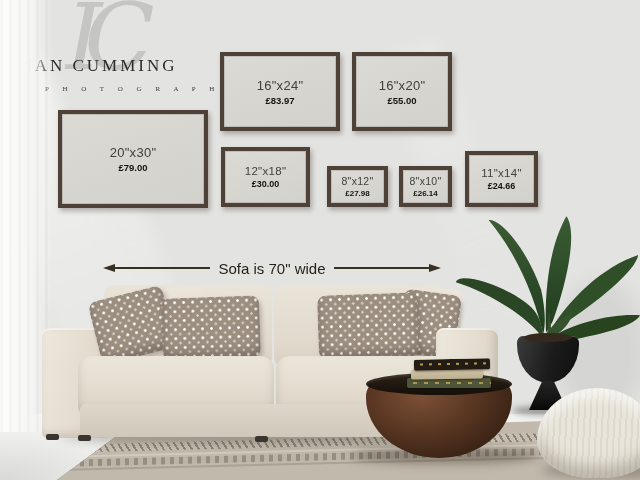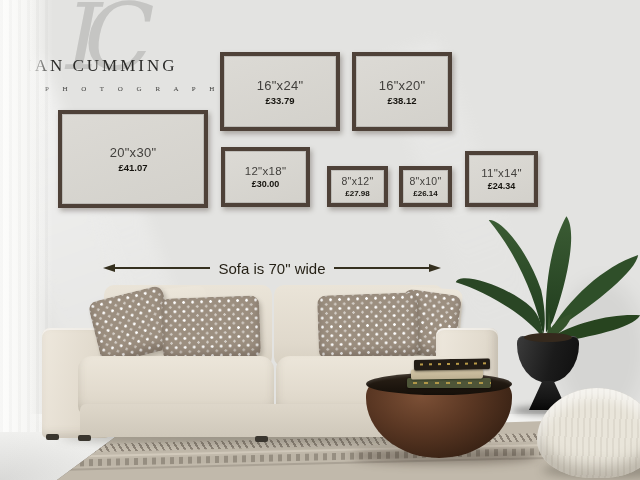--- a/index.html
+++ b/index.html
@@ -129,45 +129,45 @@
   <div class="streak" style="left:430px;top:40px;width:60px;height:300px;opacity:.35;"></div>
 
   <div class="logo">
     <div class="monogram">IC</div>
     <div class="brandname">IAN CUMMING</div>
     <div class="brandsub">P H O T O G R A P H Y</div>
   </div>
 
   <div class="frame" style="left:58px;top:110px;width:150px;height:98px;">
     <div class="size">20"x30"</div>
-    <div class="price">£41.07</div>
+    <div class="price">£79.00</div>
   </div>
   <div class="frame" style="left:220px;top:52px;width:120px;height:79px;">
     <div class="size">16"x24"</div>
-    <div class="price">£33.79</div>
+    <div class="price">£83.97</div>
   </div>
   <div class="frame" style="left:352px;top:52px;width:100px;height:79px;">
     <div class="size">16"x20"</div>
-    <div class="price">£38.12</div>
+    <div class="price">£55.00</div>
   </div>
   <div class="frame med" style="left:221px;top:147px;width:89px;height:60px;">
     <div class="size">12"x18"</div>
     <div class="price">£30.00</div>
   </div>
   <div class="frame small" style="left:327px;top:166px;width:61px;height:41px;">
     <div class="size">8"x12"</div>
     <div class="price">£27.98</div>
   </div>
   <div class="frame small" style="left:399px;top:166px;width:53px;height:41px;">
     <div class="size">8"x10"</div>
     <div class="price">£26.14</div>
   </div>
   <div class="frame med" style="left:465px;top:151px;width:73px;height:56px;">
     <div class="size">11"x14"</div>
-    <div class="price">£24.34</div>
+    <div class="price">£24.66</div>
   </div>
 
   <div class="measure">
     <span class="head left"></span>
     <span class="line"></span>
     <span class="lbl">Sofa is 70" wide</span>
     <span class="line"></span>
     <span class="head right"></span>
   </div>
 

